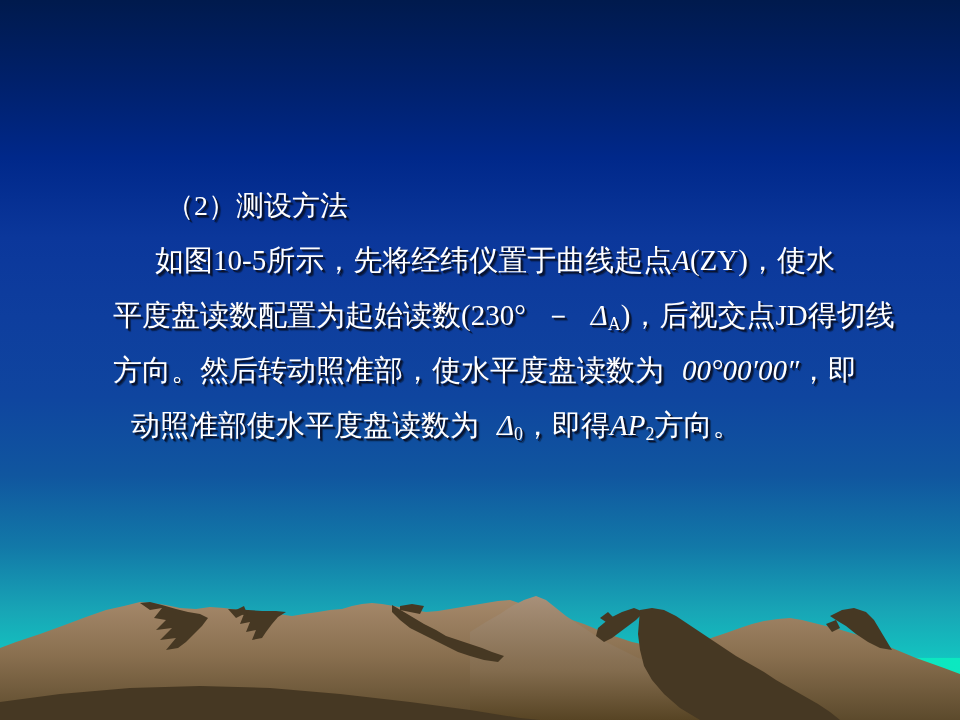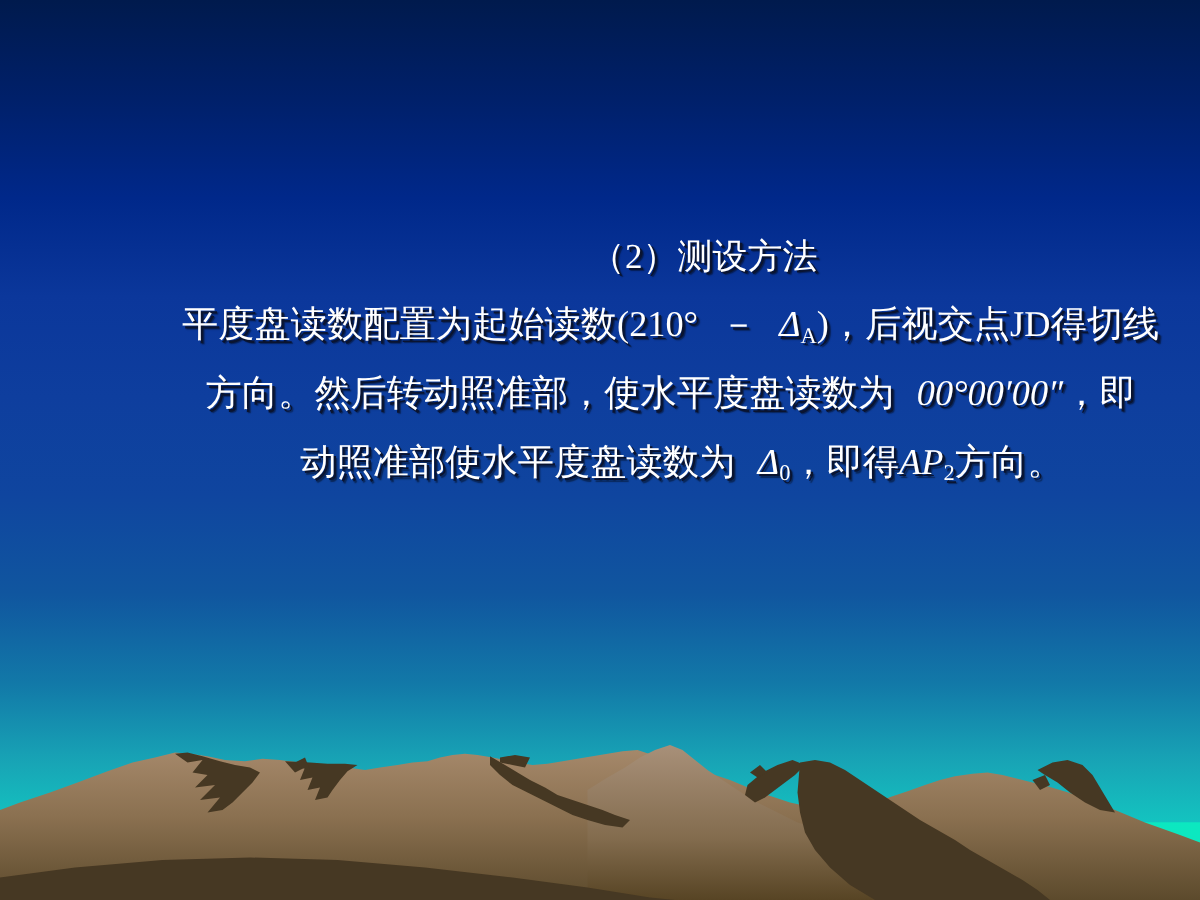--- a/index.html
+++ b/index.html
@@ -7,21 +7,20 @@
     margin: 0;
     padding: 0;
     background: #000;
   }
   #slide {
     position: relative;
     width: 960px;
     height: 720px;
     overflow: hidden;
     font-family: "Liberation Serif", "DejaVu Serif", serif;
-    text-align: center;
     -webkit-font-smoothing: antialiased;
   }
 
   
   .bg-sky {
     position: absolute;
     inset: 0;
     background: linear-gradient(to bottom,
         #001a4d 0%,
         #00206a 11%,
@@ -165,22 +164,23 @@
       <path d="M826,34 L836,30 L840,38 L832,42 Z"></path>
       <path d="M0,112 L60,104 L130,98 L200,96 L270,98 L340,104 L410,112
                L470,120 L520,128 L540,130 L0,130 Z"></path>
     </g>
   </svg>
 
   <div class="body-text">
 
     <span class="line l1" style="display:block;"><span>（2）测设方法</span></span>
 
+    <span class="line l2"><span>如图10-5所示，先将经纬仪置于曲线起点</span><span class="it">A</span><span>(ZY)</span><span>，使水</span></span>
 
-    <span class="line l3"><span>平度盘读数配置为起始读数(210°</span><span class="sp-lg"></span><span>－</span><span class="sp-lg"></span><span class="it">Δ</span><sub>A</sub><span>)，后视交点JD得切线</span></span>
+    <span class="line l3"><span>平度盘读数配置为起始读数(230°</span><span class="sp-lg"></span><span>－</span><span class="sp-lg"></span><span class="it">Δ</span><sub>A</sub><span>)，后视交点JD得切线</span></span>
 
     <span class="line l4"><span>方向。然后转动照准部，使水平度盘读数为</span><span class="sp-lg"></span><span class="sans">00°00′00″</span><span>，即</span></span>
 
 
     <span class="line l6"><span>动照准部使水平度盘读数为</span><span class="sp-lg"></span><span class="it">Δ</span><sub>0</sub><span>，即得</span><span class="it">AP</span><sub>2</sub><span>方向。</span></span>
 
   </div>
 </div>
 
 </body></html>

